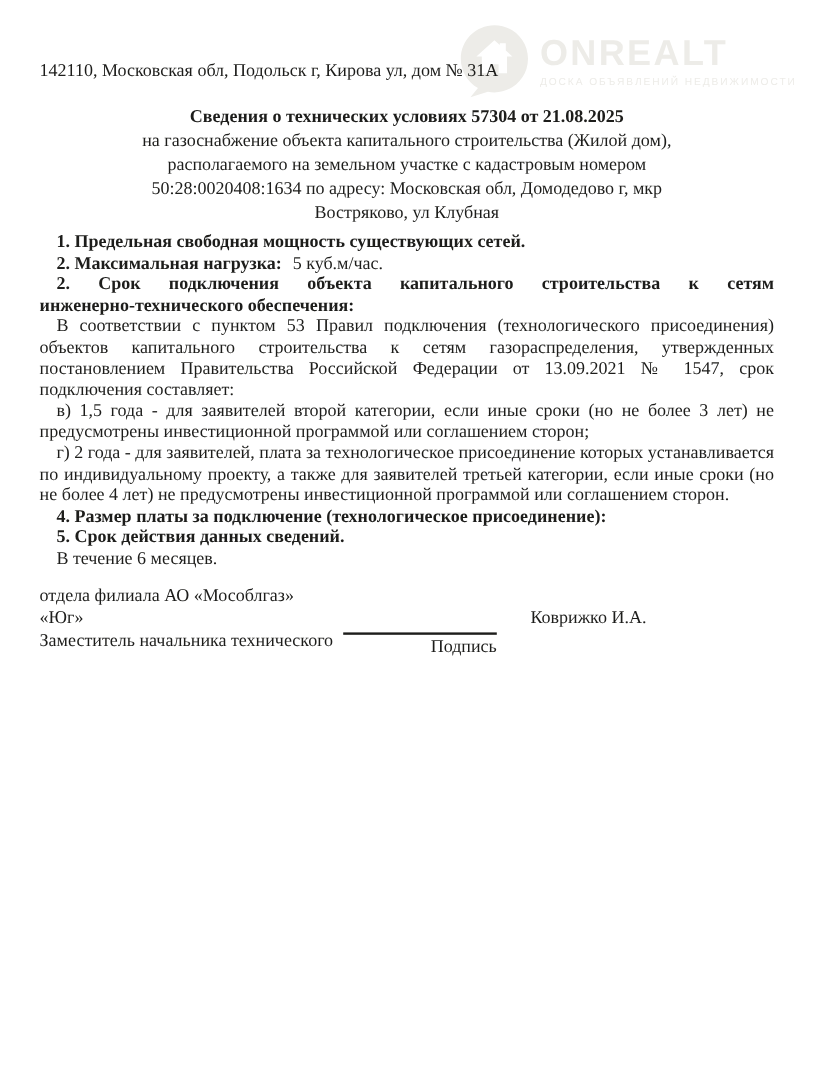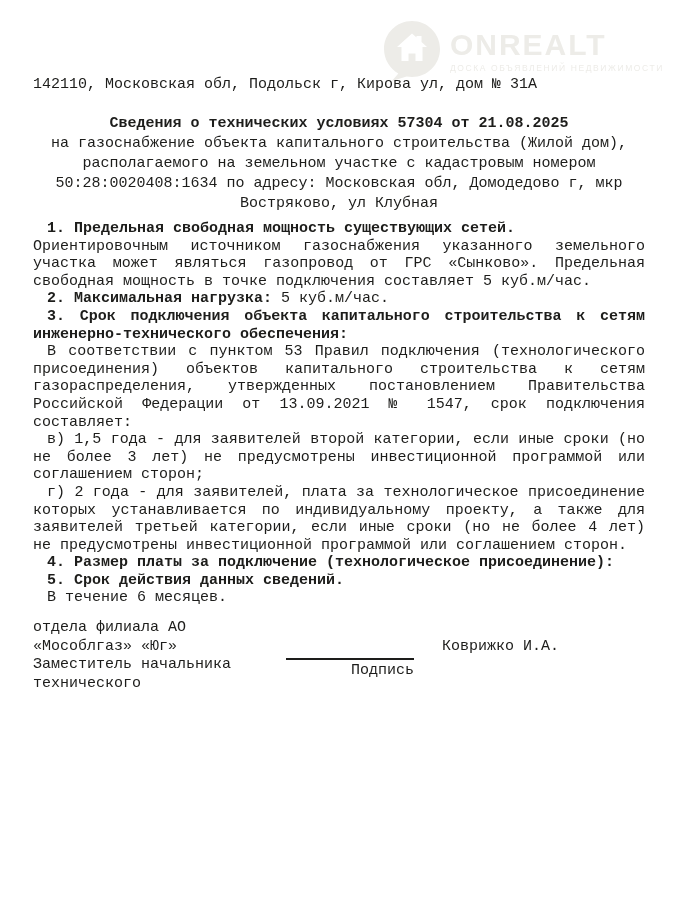--- a/index.html
+++ b/index.html
@@ -6,25 +6,24 @@
   body {
     width: 678px; height: 910px;
     background: #ffffff;
     font-family: "Liberation Serif", "DejaVu Serif", serif;
     color: #1d1d1b;
     position: relative;
     overflow: hidden;
   }
   .page {
     position: relative;
-    padding: 76px 33px 0 33px;
+    padding: 50px 33px 0 33px;
     width: 612px;
     font-size: 15px;
     line-height: 17.6px;
-    font-family: Liberation Mono, monospace;
   }
   p { margin: 0; }
   .bold { font-weight: bold; }
   .just { text-align: justify; }
   .indent { text-indent: 14px; }
 
   .address { line-height: 18px; margin-bottom: 20px; }
 
   .title-block { line-height: 20px; margin-bottom: 6px; }
   .title-block p { text-align: center; }
@@ -91,26 +90,25 @@
     <p class="bold">Сведения о технических условиях 57304 от 21.08.2025</p>
     <p>на газоснабжение объекта капитального строительства (Жилой дом),</p>
     <p>располагаемого на земельном участке с кадастровым номером</p>
     <p>50:28:0020408:1634 по адресу: Московская обл, Домодедово г, мкр</p>
     <p>Востряково, ул Клубная</p>
   </div>
 
   <div class="doc-body">
 
     <p class="bold indent">1. Предельная свободная мощность существующих сетей.</p>
-    <p class="just">Ориентировочным источником газоснабжения указанного земельного участка может являться газопровод от ГРС «Сынково». Предельная свободная мощность в точке подключения составляет 5 куб.м/час.</p>
 
     <p class="indent"><span class="bold">2. Максимальная нагрузка:</span><span class="value-gap">5 куб.м/час.</span></p>
 
     <div>
-      <p class="bold indent stretch">3. Срок подключения объекта капитального строительства к сетям</p>
+      <p class="bold indent stretch">2. Срок подключения объекта капитального строительства к сетям</p>
       <p class="bold">инженерно-технического обеспечения:</p>
     </div>
     <p class="just indent">В соответствии с пунктом 53 Правил подключения (технологического присоединения) объектов капитального строительства к сетям газораспределения, утвержденных постановлением Правительства Российской Федерации от 13.09.2021 № 1547, срок подключения составляет:</p>
     <p class="just indent">в) 1,5 года - для заявителей второй категории, если иные сроки (но не более 3 лет) не предусмотрены инвестиционной программой или соглашением сторон;</p>
     <p class="just indent">г) 2 года - для заявителей, плата за технологическое присоединение которых устанавливается по индивидуальному проекту, а также для заявителей третьей категории, если иные сроки (но не более 4 лет) не предусмотрены инвестиционной программой или соглашением сторон.</p>
 
     <p class="bold indent">4. Размер платы за подключение (технологическое присоединение):</p>
 
     <p class="bold indent">5. Срок действия данных сведений.</p>
     <p class="indent">В течение 6 месяцев.</p>

